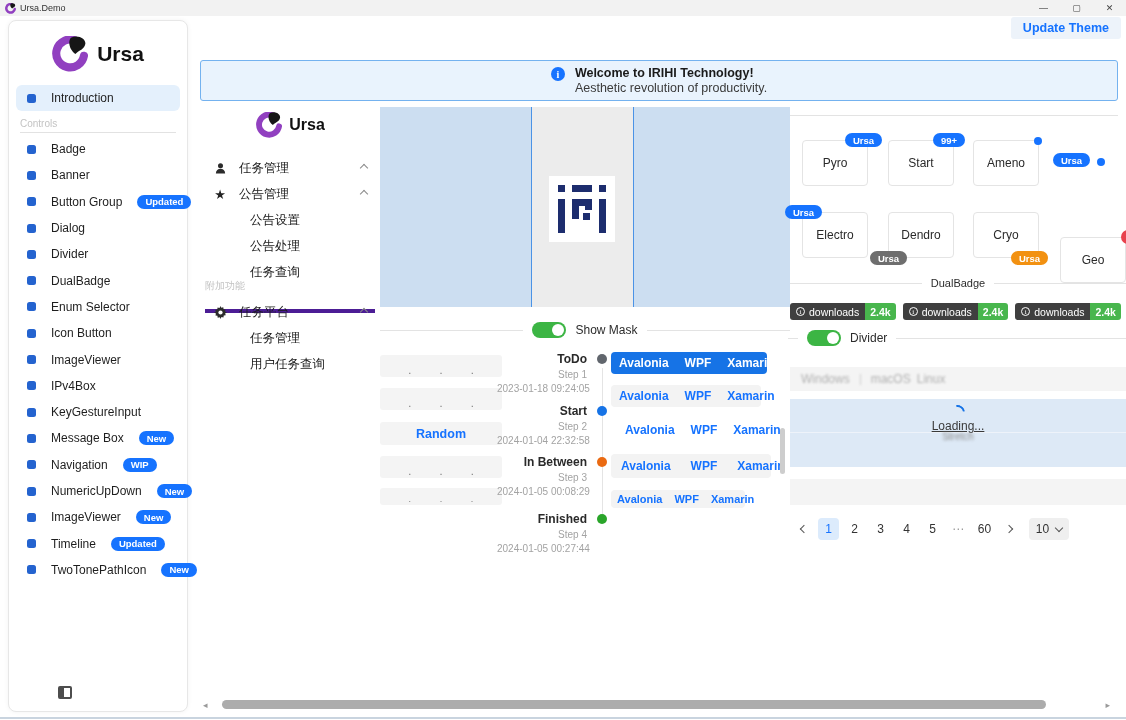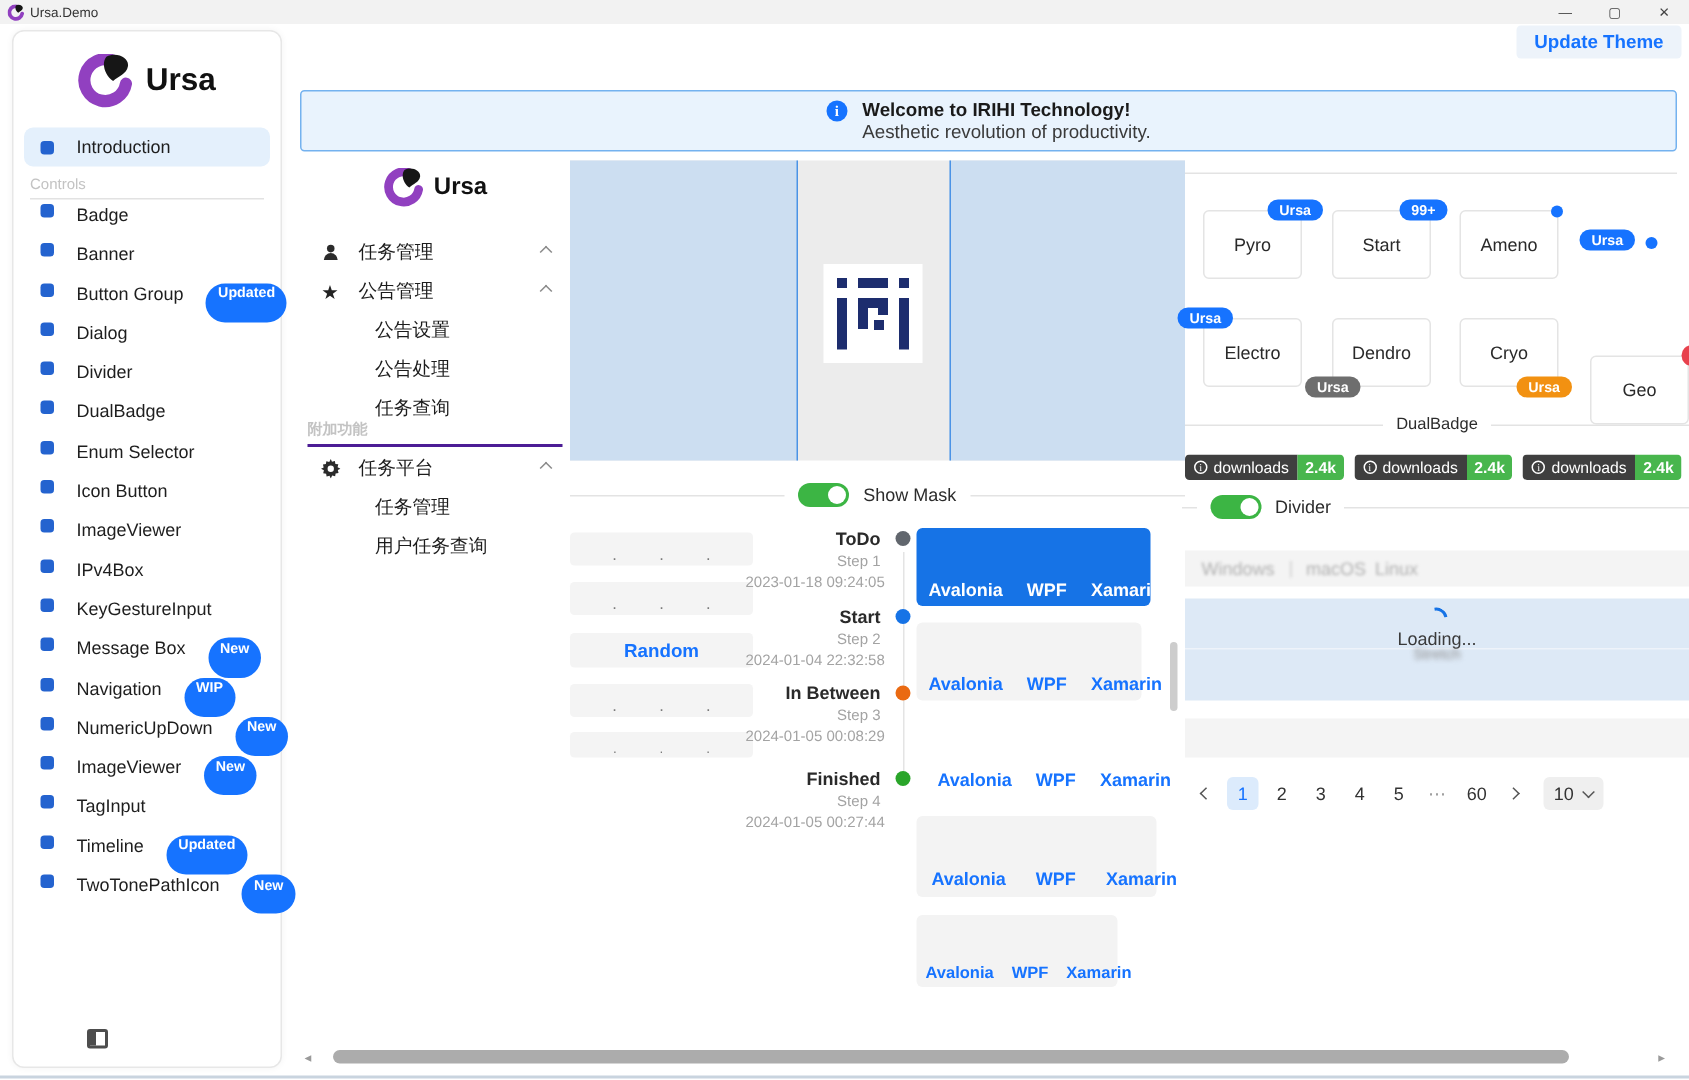--- a/index.html
+++ b/index.html
@@ -12,21 +12,21 @@
 .win-controls{position:absolute;right:0;top:0;height:16px;display:flex;}
 .win-btn{width:33px;height:16px;display:flex;align-items:center;justify-content:center;font-size:9px;color:#444;}
 
 
 .sidebar-card{position:absolute;left:8px;top:20px;width:180px;height:692px;background:#fff;border:1px solid #e7e7e7;border-radius:8px;box-shadow:0 0 5px rgba(0,0,0,.05);z-index:40;}
 .side-logo{display:flex;align-items:center;justify-content:center;gap:9px;margin-top:12px;height:42px;}
 .side-logo .logo-text{font-size:21px;font-weight:bold;color:#111;}
 .intro-item{margin:10px 7px 0 7px;height:26px;background:#e4f0fc;border-radius:6px;display:flex;align-items:center;padding-left:11px;gap:15px;}
 .controls-label{margin:7px 11px 0 11px;font-size:10px;color:#c3c3c3;border-bottom:1px solid #e2e2e2;padding-bottom:3px;}
 .side-list{margin-top:3px;}
-.side-item{height:26.3px;display:flex;padding-left:18px;gap:15px;}
+.side-item{height:26.3px;display:flex;align-items:center;padding-left:18px;gap:15px;}
 .dot{width:9px;height:9px;border-radius:2.5px;background:#2463cf;flex:0 0 auto;}
 .side-label{font-size:12px;color:#1e1e1e;white-space:nowrap;}
 .pill{background:#1673ff;color:#fff;font-size:9.5px;font-weight:bold;padding:1.5px 8px;border-radius:999px;white-space:nowrap;}
 .collapse-icon{position:absolute;left:49px;bottom:12px;width:14px;height:13px;border:2px solid #4d4d4d;border-radius:2px;background:#fff;}
 .collapse-icon::before{content:'';position:absolute;left:0;top:0;width:4px;height:9px;background:#4d4d4d;}
 
 
 .update-theme{position:absolute;right:5px;top:17px;padding:4px 12px;background:#edf3fa;border-radius:3px;font-size:12.5px;font-weight:bold;color:#1673ff;z-index:45;}
 
 
@@ -38,21 +38,21 @@
 
 .inner-nav{position:absolute;left:200px;top:107px;width:181px;height:280px;}
 .nav-logo{position:absolute;left:0;top:5px;width:100%;display:flex;align-items:center;justify-content:center;gap:7px;}
 .nav-logo .logo-text{font-size:16px;font-weight:bold;color:#111;}
 .nav-row{position:absolute;left:0;width:100%;height:26px;display:flex;align-items:center;}
 .nav-ic{width:16px;display:flex;justify-content:center;margin-left:12px;flex:0 0 auto;}
 .nav-star{font-size:13px;color:#222;line-height:1;}
 .nav-label{font-size:12.5px;color:#1c1c1c;margin-left:11px;white-space:nowrap;}
 .nav-row.child .nav-label{margin-left:50px;}
 .nav-chev{position:absolute;right:14px;}
-.nav-section{position:absolute;left:5px;width:170px;font-size:10px;color:#c3c3c3;border-bottom:2px solid #4c1d95;padding-bottom:3px;font-weight:bold;}
+.nav-section{position:absolute;left:5px;width:170px;font-size:10px;color:#c3c3c3;border-bottom:4px solid #4c1d95;padding-bottom:16px;}
 
 
 .chev{display:inline-block;width:6px;height:6px;border-right:1.4px solid #8a8a8a;border-bottom:1.4px solid #8a8a8a;}
 .chev.up{transform:rotate(-135deg);}
 .chev.down{transform:rotate(45deg);margin-top:-3px;}
 .chev.left{transform:rotate(135deg);}
 .chev.right{transform:rotate(-45deg);}
 .chev.dark{border-color:#555;}
 
 
@@ -80,21 +80,21 @@
 .tl-line{position:absolute;right:4.5px;top:16px;width:1px;height:155px;background:#e4e4e4;}
 .tl-item{position:absolute;right:0;width:110px;text-align:right;}
 .tl-title{font-size:12px;font-weight:bold;color:#2a2a2a;padding-right:20px;white-space:nowrap;}
 .tl-dot{position:absolute;right:0;top:2px;width:10px;height:10px;border-radius:50%;}
 .tl-step{font-size:10px;color:#a3a3a3;padding-right:20px;margin-top:3px;}
 .tl-time{font-size:10px;color:#a3a3a3;padding-right:20px;margin-top:3px;white-space:nowrap;}
 
 
 .bg-col{position:absolute;left:611px;top:352px;width:160px;}
 .btn-group{display:flex;align-items:center;border-radius:4px;margin-bottom:0;}
-.btn-group .bg-btn{font-size:12px;font-weight:bold;padding:4px 8px;white-space:nowrap;margin-top:30px;}
+.btn-group .bg-btn{font-size:12px;font-weight:bold;padding:4px 8px;white-space:nowrap;}
 .btn-group .sep{width:1px;height:12px;background:#d9d9d9;}
 .btn-group.solid{background:#1673e6;width:156px;justify-content:space-between;}
 .btn-group.solid .bg-btn{color:#fff;}
 .btn-group.solid .sep{background:rgba(255,255,255,.4);}
 .btn-group.light{background:#f3f3f3;width:150px;justify-content:space-between;}
 .btn-group.light .bg-btn{color:#1673ff;}
 .btn-group.plain{background:transparent;width:152px;margin-left:6px;justify-content:space-between;}
 .btn-group.plain .bg-btn{color:#1673ff;}
 .btn-group.wide{background:#f3f3f3;width:160px;justify-content:space-between;}
 .btn-group.wide .bg-btn{color:#1673ff;padding:5px 10px;}
@@ -117,21 +117,21 @@
 .db-right{background:#48b64d;color:#fff;font-weight:bold;padding:2.5px 5px;}
 .db-info{width:9px;height:9px;border-radius:50%;border:1px solid #fff;font-size:7px;display:flex;align-items:center;justify-content:center;font-family:"Liberation Serif","DejaVu Serif",serif;}
 
 
 .grey-bar{position:absolute;left:790px;width:336px;background:#f4f4f4;}
 .dd-text{display:flex;align-items:center;gap:10px;height:100%;padding-left:11px;filter:blur(1.1px);color:#b0b0b0;font-size:12px;}
 .dd-vr{width:1px;height:11px;background:#cfcfcf;}
 .loading-box{position:absolute;left:790px;top:399px;width:336px;height:68px;background:#dde9f6;}
 .loading-box .faint-line{position:absolute;left:0;top:33px;width:100%;height:1px;background:#eef3fa;}
 .spinner{position:absolute;left:160px;top:6px;width:15px;height:15px;border-radius:50%;border:2px solid transparent;border-top-color:#1673e6;transform:rotate(35deg);}
-.loading-label{position:absolute;left:0;top:20px;width:100%;text-align:center;font-size:12px;color:#3a3a3a;}
+.loading-label{position:absolute;left:0;top:20px;width:100%;text-align:center;font-size:12px;color:#3a3a3a;text-decoration:underline;}
 .loading-behind{position:absolute;left:0;top:32px;width:100%;text-align:center;font-size:10px;color:#8c8c8c;filter:blur(1.6px);}
 .pagination{position:absolute;left:795px;top:517px;height:24px;display:flex;align-items:center;gap:5px;}
 .pg-nav{width:18px;height:22px;display:flex;align-items:center;justify-content:center;}
 .pg-pages{display:flex;align-items:center;gap:5px;}
 .pg-page{min-width:21px;height:22px;display:flex;align-items:center;justify-content:center;font-size:12px;color:#333;border-radius:4px;}
 .pg-page.current{background:#dcebfc;color:#1673ff;}
 .pg-page.dots{color:#9a9a9a;letter-spacing:1px;}
 .pg-size{margin-left:6px;width:40px;height:22px;background:#efefef;border-radius:4px;display:flex;align-items:center;justify-content:center;gap:7px;font-size:12px;color:#333;}
 
 
@@ -261,25 +261,20 @@
           <span class="pill">New</span>
         </div>
 
 
         <div class="side-item">
           <span class="dot"></span>
           <span class="side-label">ImageViewer</span>
           <span class="pill">New</span>
         </div>
 
-        <div class="side-item">
-          <span class="dot"></span>
-          <span class="side-label">TagInput</span>
-
-        </div>
 
         <div class="side-item">
           <span class="dot"></span>
           <span class="side-label">Timeline</span>
           <span class="pill">Updated</span>
         </div>
 
         <div class="side-item">
           <span class="dot"></span>
           <span class="side-label">TwoTonePathIcon</span>

